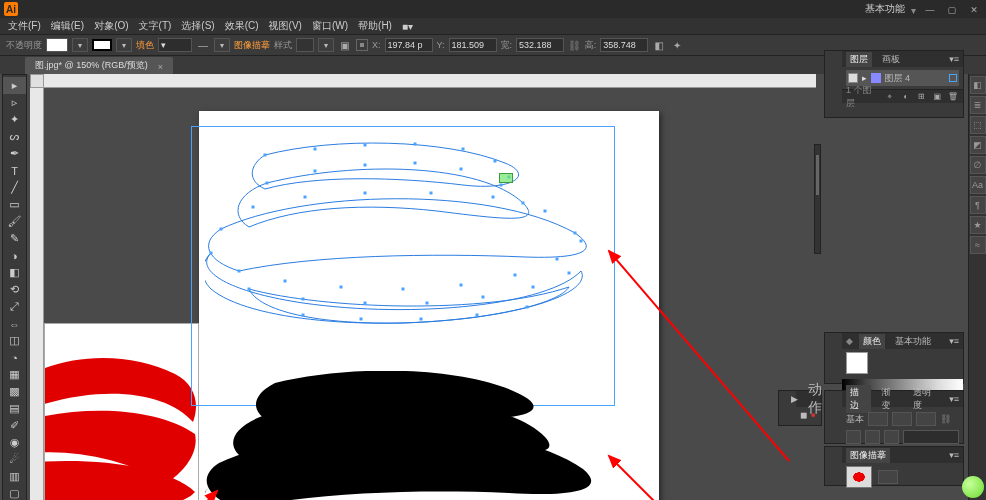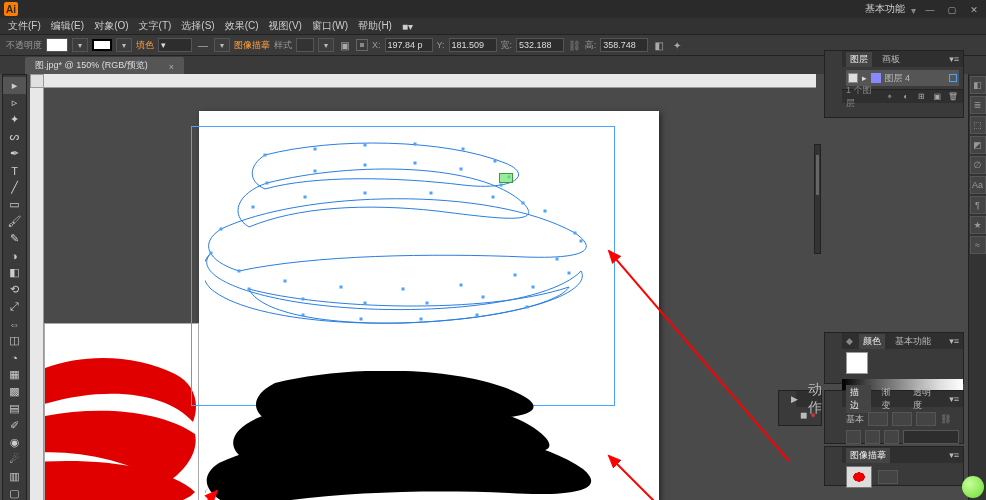--- a/index.html
+++ b/index.html
@@ -11,21 +11,21 @@
 .menubar{height:16px;background:#323232;display:flex;align-items:center;gap:2px;padding:0 4px;color:#ccc;font-size:10px;}
 .menu-item{padding:0 4px;cursor:pointer;}
 .controlbar{height:22px;background:#3a3a3a;border-top:1px solid #222;border-bottom:1px solid #222;display:flex;align-items:center;gap:4px;padding:0 6px;color:#bbb;font-size:9px;}
 .cb-label{color:#999;}
 .cb-swatch{width:22px;height:14px;background:#333;border:1px solid #555;}
 .cb-input{width:48px;height:14px;background:#2d2d2d;border:1px solid #555;color:#ddd;font-size:9px;padding:0 2px;}
 .cb-btn{width:16px;height:14px;background:#3d3d3d;border:1px solid #555;color:#bbb;font-size:8px;display:flex;align-items:center;justify-content:center;cursor:pointer;}
 .cb-ico{width:14px;height:14px;display:flex;align-items:center;justify-content:center;color:#aaa;font-size:10px;}
 .cb-text-orange{color:#ff9d3c;}
 .tabbar{height:18px;background:#3a3a3a;display:flex;align-items:flex-end;padding-left:25px;}
-.doc-tab{background:#555;color:#ddd;font-size:9px;padding:2px 10px;border-radius:2px 2px 0 0;display:flex;align-items:flex-end;gap:21px;}
+.doc-tab{background:#555;color:#ddd;font-size:9px;padding:2px 10px;border-radius:2px 2px 0 0;display:flex;align-items:flex-end;gap:10px;}
 .tab-x{color:#aaa;cursor:pointer;}
 
 .workspace{position:absolute;left:0;right:0;top:74px;bottom:0;background:#4a4a4a;}
 .toolbox{position:absolute;left:2px;top:0;width:25px;background:#3a3a3a;border:1px solid #222;padding:2px 0;}
 .tool{width:23px;height:17px;display:flex;align-items:center;justify-content:center;color:#ccc;font-size:11px;cursor:pointer;}
 .tool.sel{background:#555;}
 
 .canvas-wrap{position:absolute;left:30px;right:170px;top:0;bottom:0;overflow:hidden;}
 .ruler-h{position:absolute;left:14px;right:0;top:0;height:14px;background:#e8e8e8;border-bottom:1px solid #999;}
 .ruler-v{position:absolute;left:0;top:14px;bottom:0;width:14px;background:#e8e8e8;border-right:1px solid #999;}

